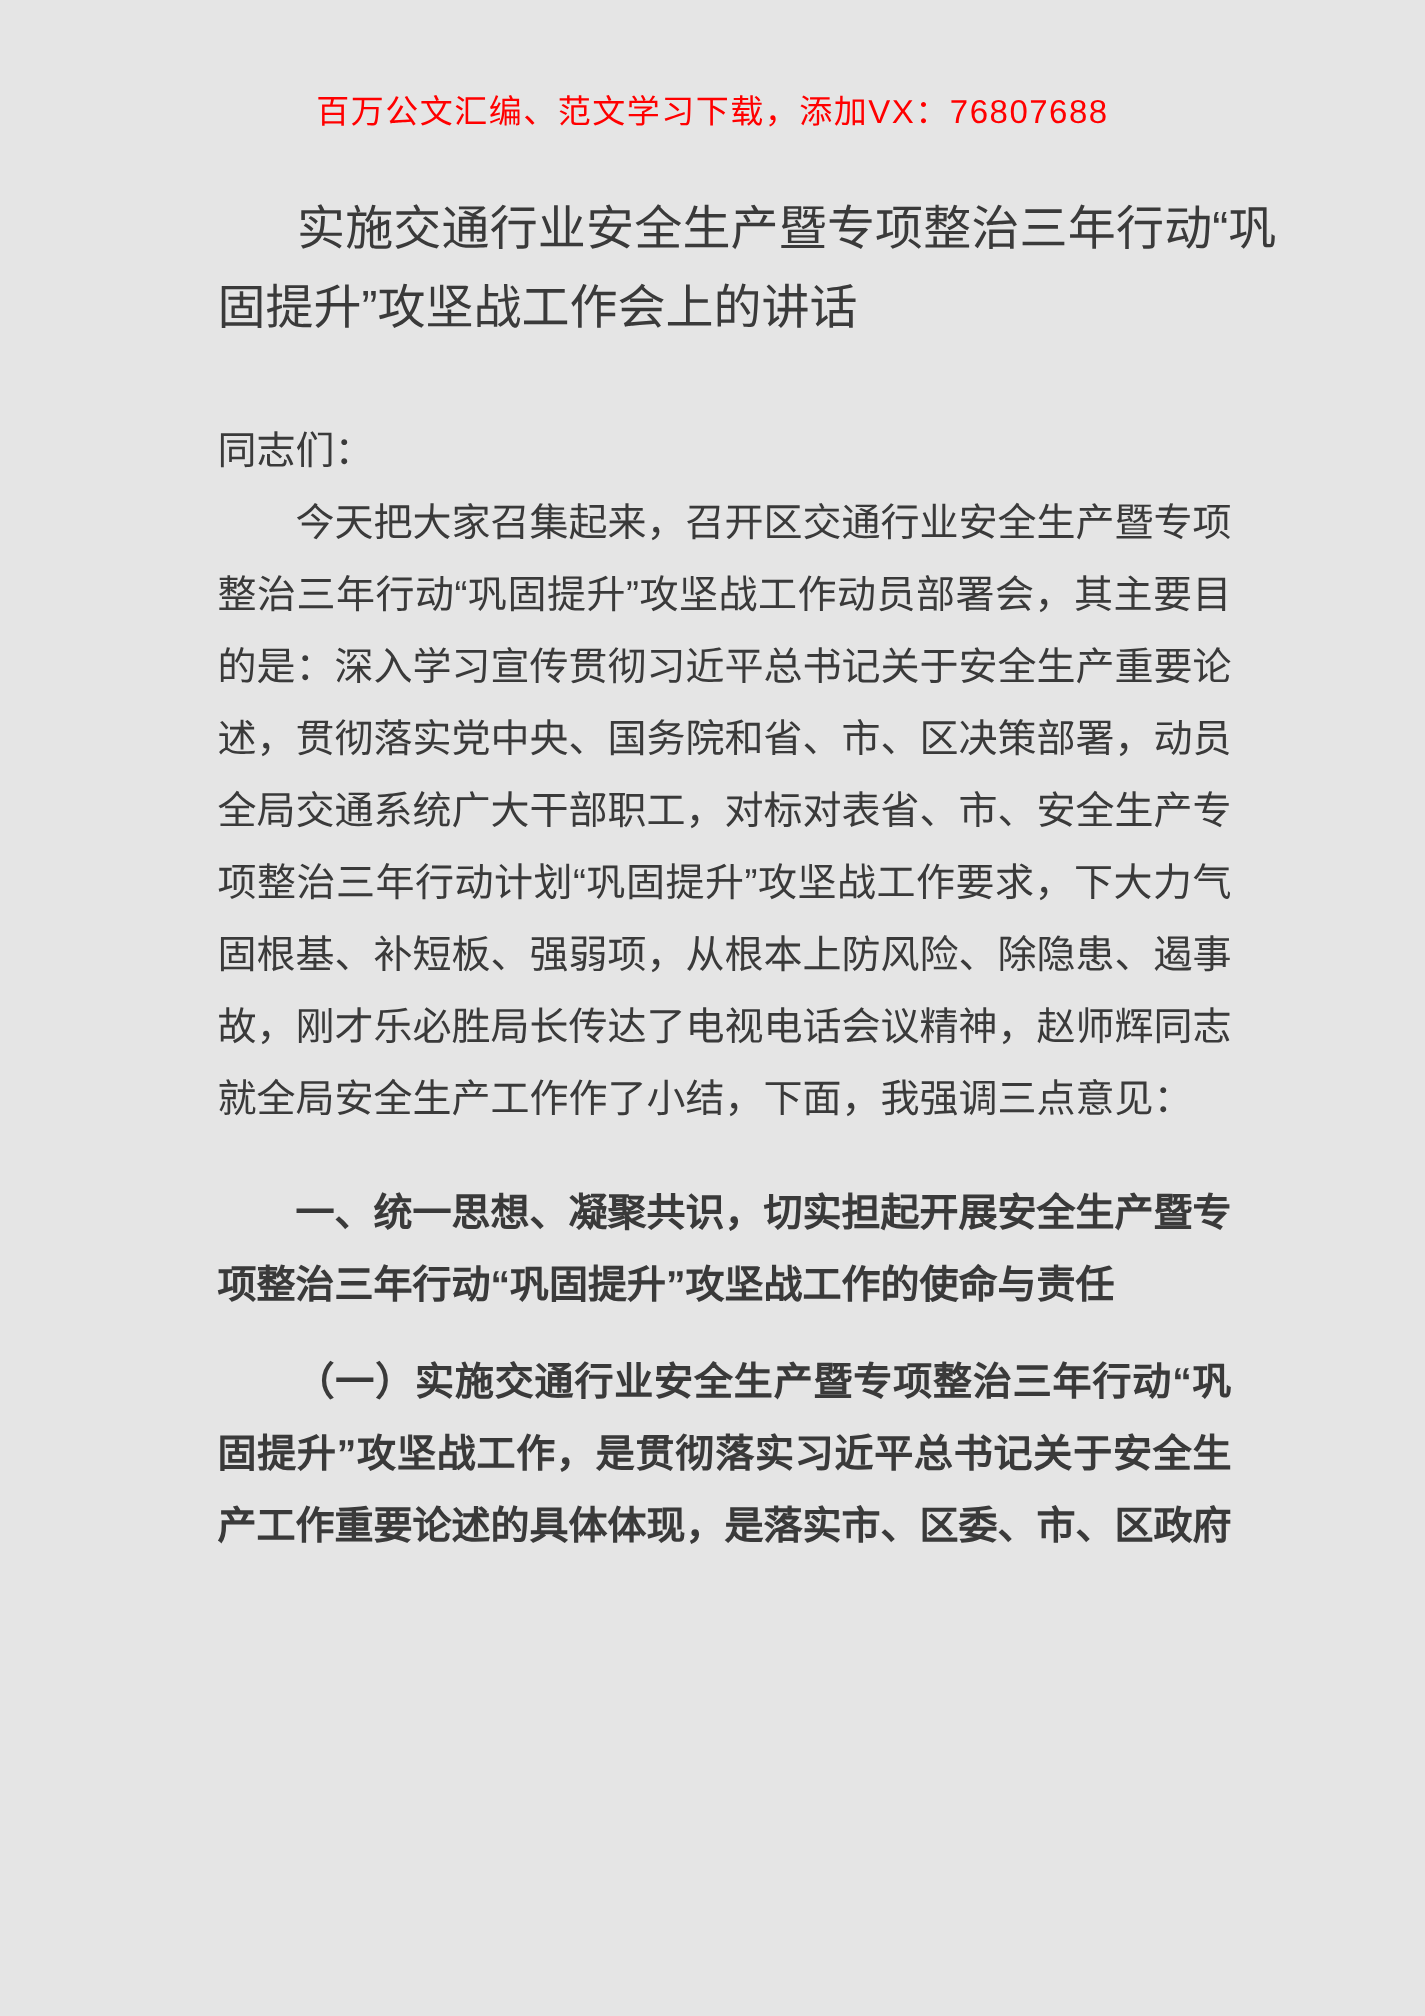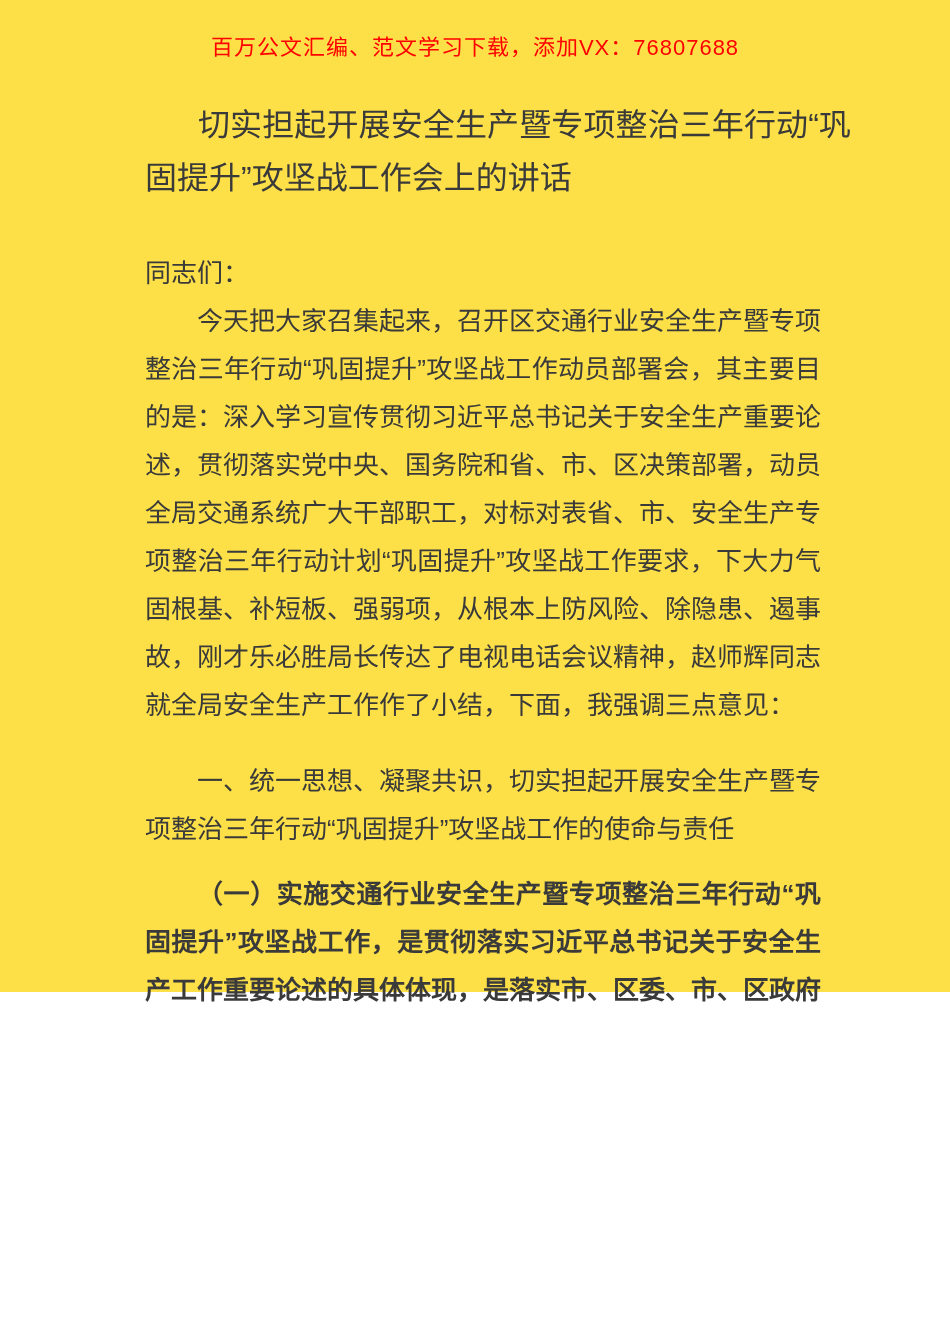--- a/index.html
+++ b/index.html
@@ -8,24 +8,24 @@
     background: #ffffff;
   }
   body {
     width: 950px;
     height: 1344px;
     overflow: hidden;
     font-family: "Liberation Sans", sans-serif;
   }
   .page {
     width: 950px;
-    height: 992px;
-    background: #fde047;
+    height: 1344px;
+    background: #e5e5e5;
     box-sizing: border-box;
-    padding-top: 35px;
+    padding-top: 62px;
   }
   .promo {
     text-align: center;
     font-size: 22px;
     line-height: 26px;
     letter-spacing: 1px;
     font-weight: 400;
   }
   .doc {
     margin-left: 145px;
@@ -50,40 +50,40 @@
     color: #3a3a3a;
   }
   .content p {
     margin: 0;
     padding: 0;
   }
   p.indent {
     text-indent: 2em;
   }
   p.section-heading {
-    font-weight: 400;
+    font-weight: 700;
     text-indent: 2em;
     margin-top: 28px;
     margin-bottom: 17px;
   }
   p.para-gap {
     margin-top: 15px;
     font-weight: bold;
   }
 </style>
 </head>
 <body>
 
 <div class="page">
 
   <div class="promo" style="color: rgb(255, 0, 0);">百万公文汇编、范文学习下载，添加VX：76807688</div>
 
   <div class="doc" style="color: rgb(58, 58, 58);">
 
-    <div class="doc-title" style="color: rgb(58, 58, 58);">切实担起开展安全生产暨专项整治三年行动“巩固提升”攻坚战工作会上的讲话</div>
+    <div class="doc-title" style="color: rgb(58, 58, 58);">实施交通行业安全生产暨专项整治三年行动“巩固提升”攻坚战工作会上的讲话</div>
 
     <div class="content" style="color: rgb(58, 58, 58);">
 
       <p>同志们：</p>
 
       <p class="indent">今天把大家召集起来，召开区交通行业安全生产暨专项整治三年行动“巩固提升”攻坚战工作动员部署会，其主要目的是：深入学习宣传贯彻习近平总书记关于安全生产重要论述，贯彻落实党中央、国务院和省、市、区决策部署，动员全局交通系统广大干部职工，对标对表省、市、安全生产专项整治三年行动计划“巩固提升”攻坚战工作要求，下大力气固根基、补短板、强弱项，从根本上防风险、除隐患、遏事故，刚才乐必胜局长传达了电视电话会议精神，赵师辉同志就全局安全生产工作作了小结，下面，我强调三点意见：</p>
 
       <p class="section-heading">一、统一思想、凝聚共识，切实担起开展安全生产暨专项整治三年行动“巩固提升”攻坚战工作的使命与责任</p>
 
 

